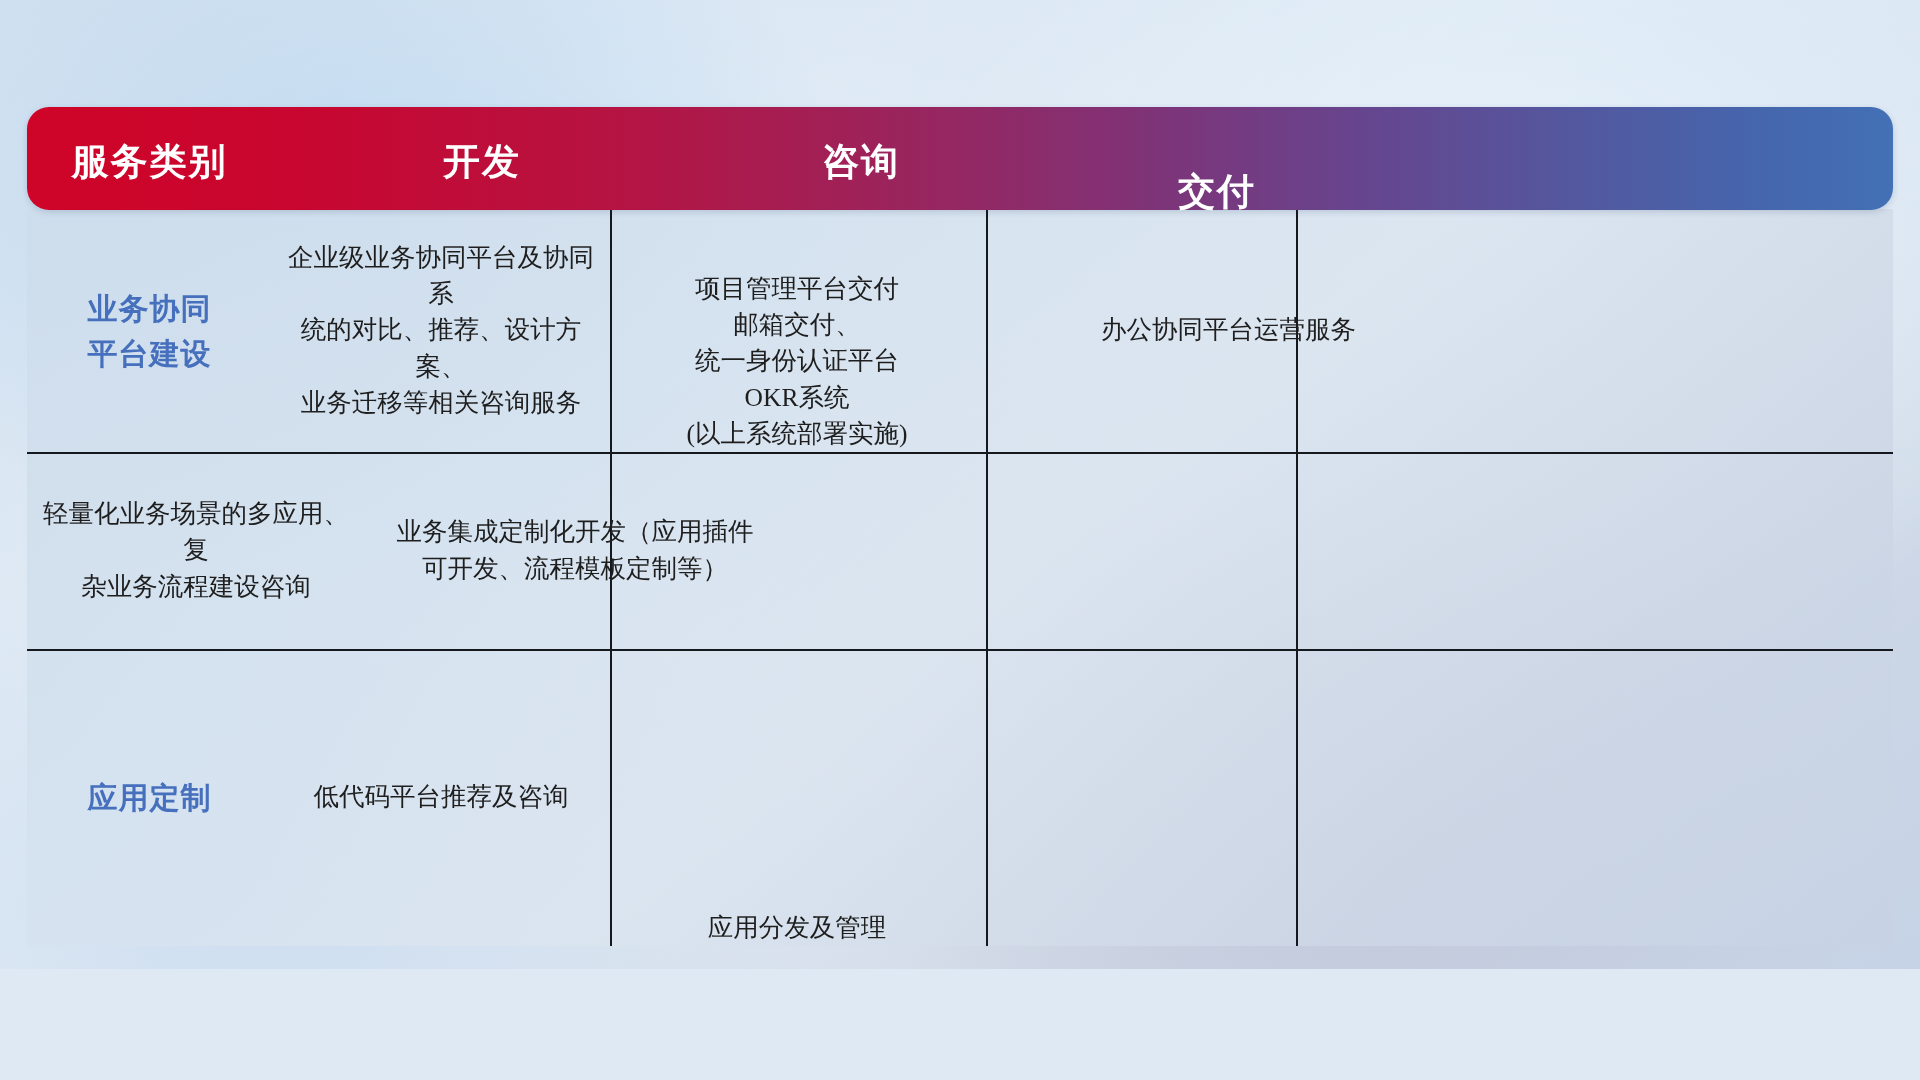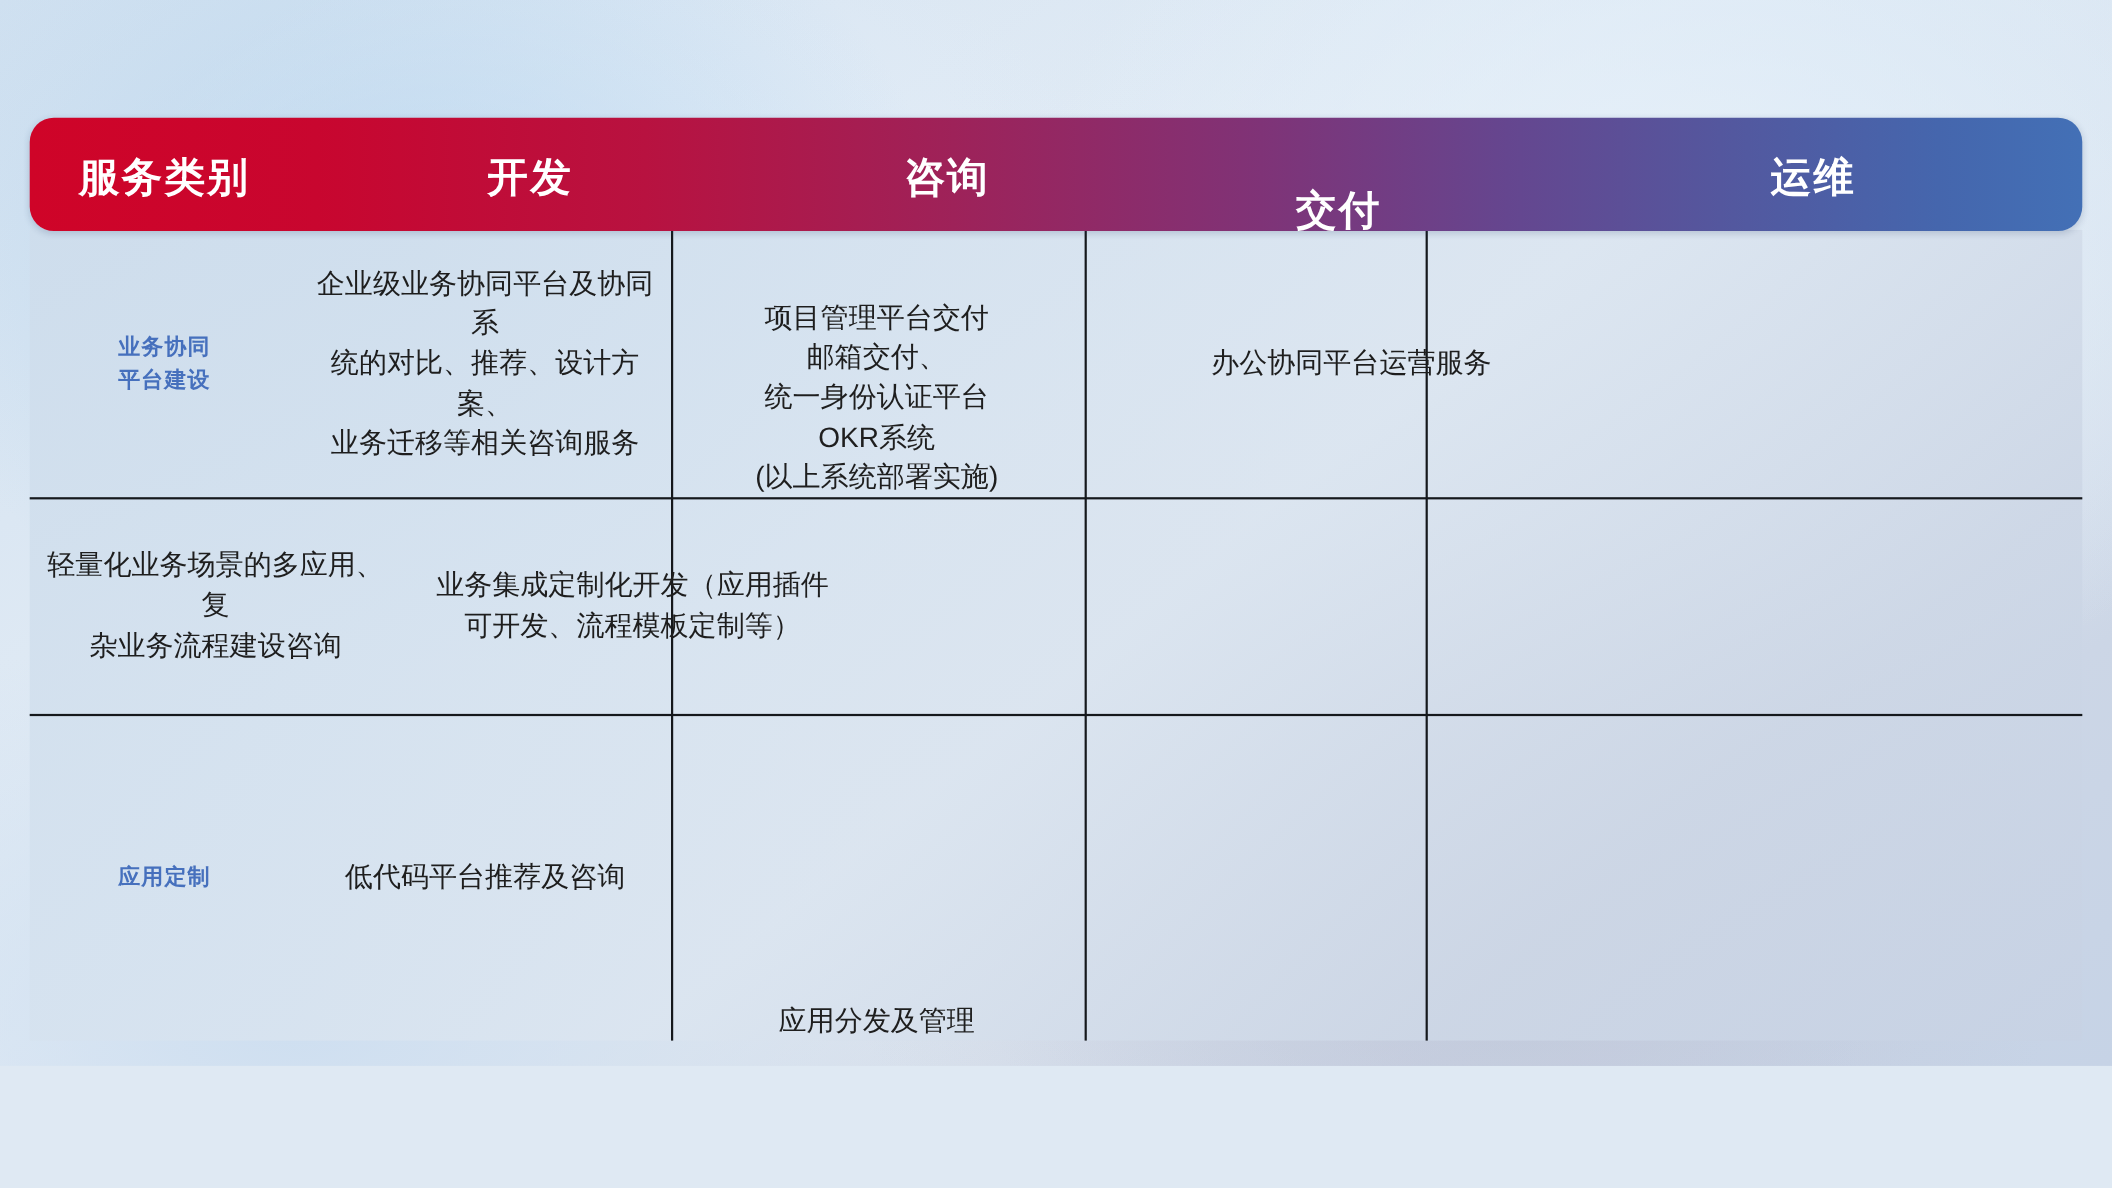--- a/index.html
+++ b/index.html
@@ -125,29 +125,30 @@
 
   
   .c0 { width: 245px; }
   .c1 { width: 338px; }
   .c2 { width: 420px; }
   .c3 { width: 374px; align-items: flex-end; }
   .c4 { width: 489px; }
 
   .cat {
     color: #4670bd;
-    font-size: 20px;
+    font-size: 30px;
     font-weight: bold;
     letter-spacing: 1px;
     line-height: 1.5;
   }
   .body-text {
     color: #1e1e1e;
     font-size: 25.5px;
     padding: 0 14px;
+    font-family: Liberation Serif, serif;
   }
 
   
   .vrule {
     position: absolute;
     top: 0;
     bottom: 0;
     width: 2px;
     background: #15181c;
   }
@@ -175,23 +176,20 @@
         <span>服务类别</span>
       </div>
       <div class="head-cell c2">
         <span>开发</span>
       </div>
       <div class="head-cell c1">
         <span>咨询</span>
       </div>
       <div class="head-cell c3">
         <span>交付</span>
-      </div>
-      <div class="head-cell c4">
-        <span>运维</span>
       </div>
     </div>
 
     <div class="body-box">
 
       <div class="vrule" style="left:583px;"></div>
       <div class="vrule" style="left:959px; top:0; bottom:0;"></div>
       <div class="vrule" style="left:1269px;"></div>
 
       <div class="row row-1">

